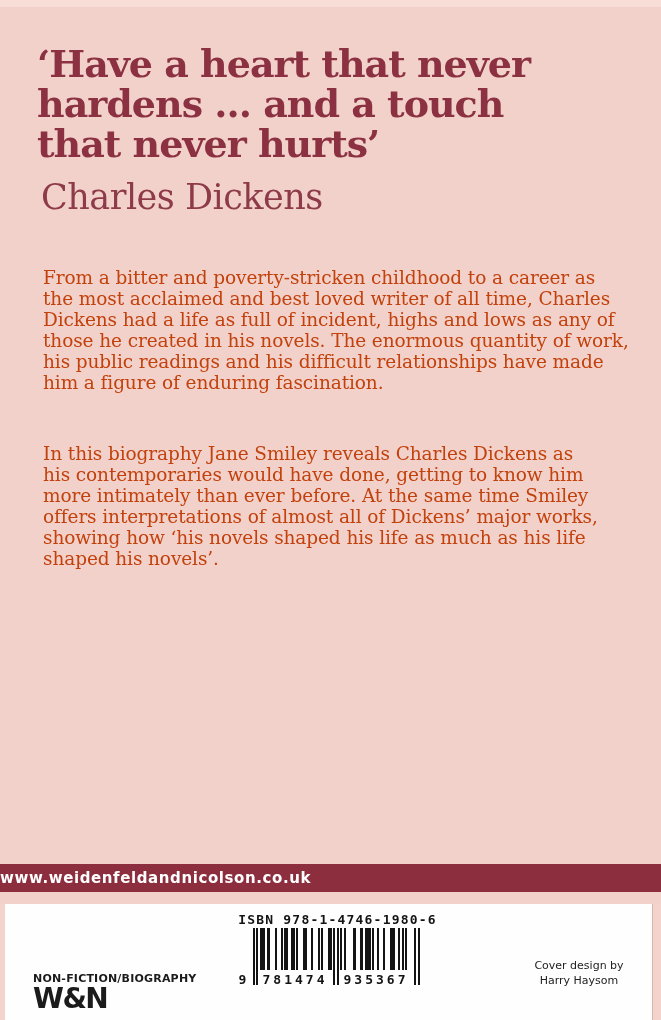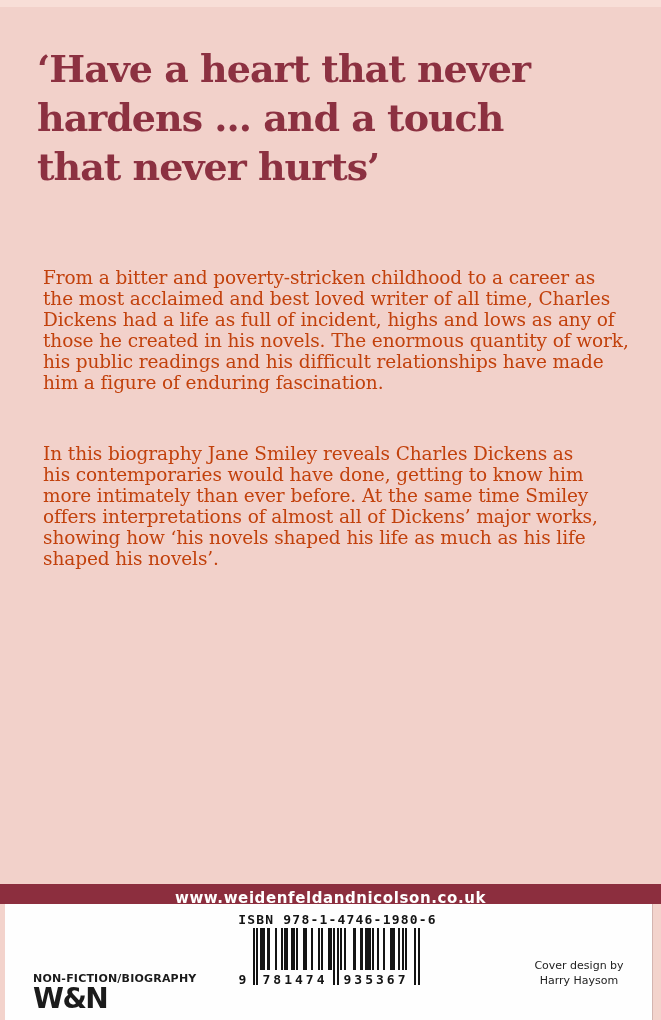--- a/index.html
+++ b/index.html
@@ -10,44 +10,44 @@
     background:#f2d1ca;
     overflow:hidden;
     font-family:"DejaVu Serif", serif;
   }
   .top-strip{
     position:absolute;top:0;left:0;width:661px;height:7px;
     background:#f8ded7;
   }
   .quote{
     position:absolute;left:37px;top:44px;
-    font-weight:bold;font-size:38px;line-height:49px;
+    font-weight:bold;font-size:38px;line-height:40px;
     letter-spacing:-1px;
     color:#8c3141;
     white-space:pre-line;
   }
   .attribution{
     position:absolute;left:41px;top:178px;
     font-size:35px;line-height:38px;
     color:#8e3b49;
     letter-spacing:-0.5px;
   }
   .para{
     position:absolute;left:43px;
     font-size:18.5px;line-height:20.9px;
     letter-spacing:-0.1px;
     color:#c2410c;
     white-space:pre-line;
   }
   .para1{top:268px;}
   .para2{top:444px;}
   .url-band{
-    position:absolute;left:0;top:884px;width:661px;height:21px;
+    position:absolute;left:0;top:864px;width:661px;height:28px;
     background:#8c2e3e;
-    text-align:center;
+    text-align:left;
   }
   .url-band span{
     font-family:"DejaVu Sans", sans-serif;
     font-weight:bold;font-size:15px;line-height:28px;
     letter-spacing:0.6px;
     color:#ffffff;
   }
   .footer{
     position:absolute;left:0;top:904px;width:661px;height:116px;
     background:#fefefe;
@@ -104,20 +104,21 @@
 </style>
 </head>
 <body>
 
 <div class="cover">
   <div class="top-strip"></div>
 
   <div class="quote">‘Have a heart that never
 hardens ... and a touch
 that never hurts’</div>
+  <div class="attribution">Charles Dickens</div>
 
   <div class="para para1">From a bitter and poverty-stricken childhood to a career as
 the most acclaimed and best loved writer of all time, Charles
 Dickens had a life as full of incident, highs and lows as any of
 those he created in his novels. The enormous quantity of work,
 his public readings and his difficult relationships have made
 him a figure of enduring fascination.</div>
   <div class="para para2">In this biography Jane Smiley reveals Charles Dickens as
 his contemporaries would have done, getting to know him
 more intimately than ever before. At the same time Smiley

